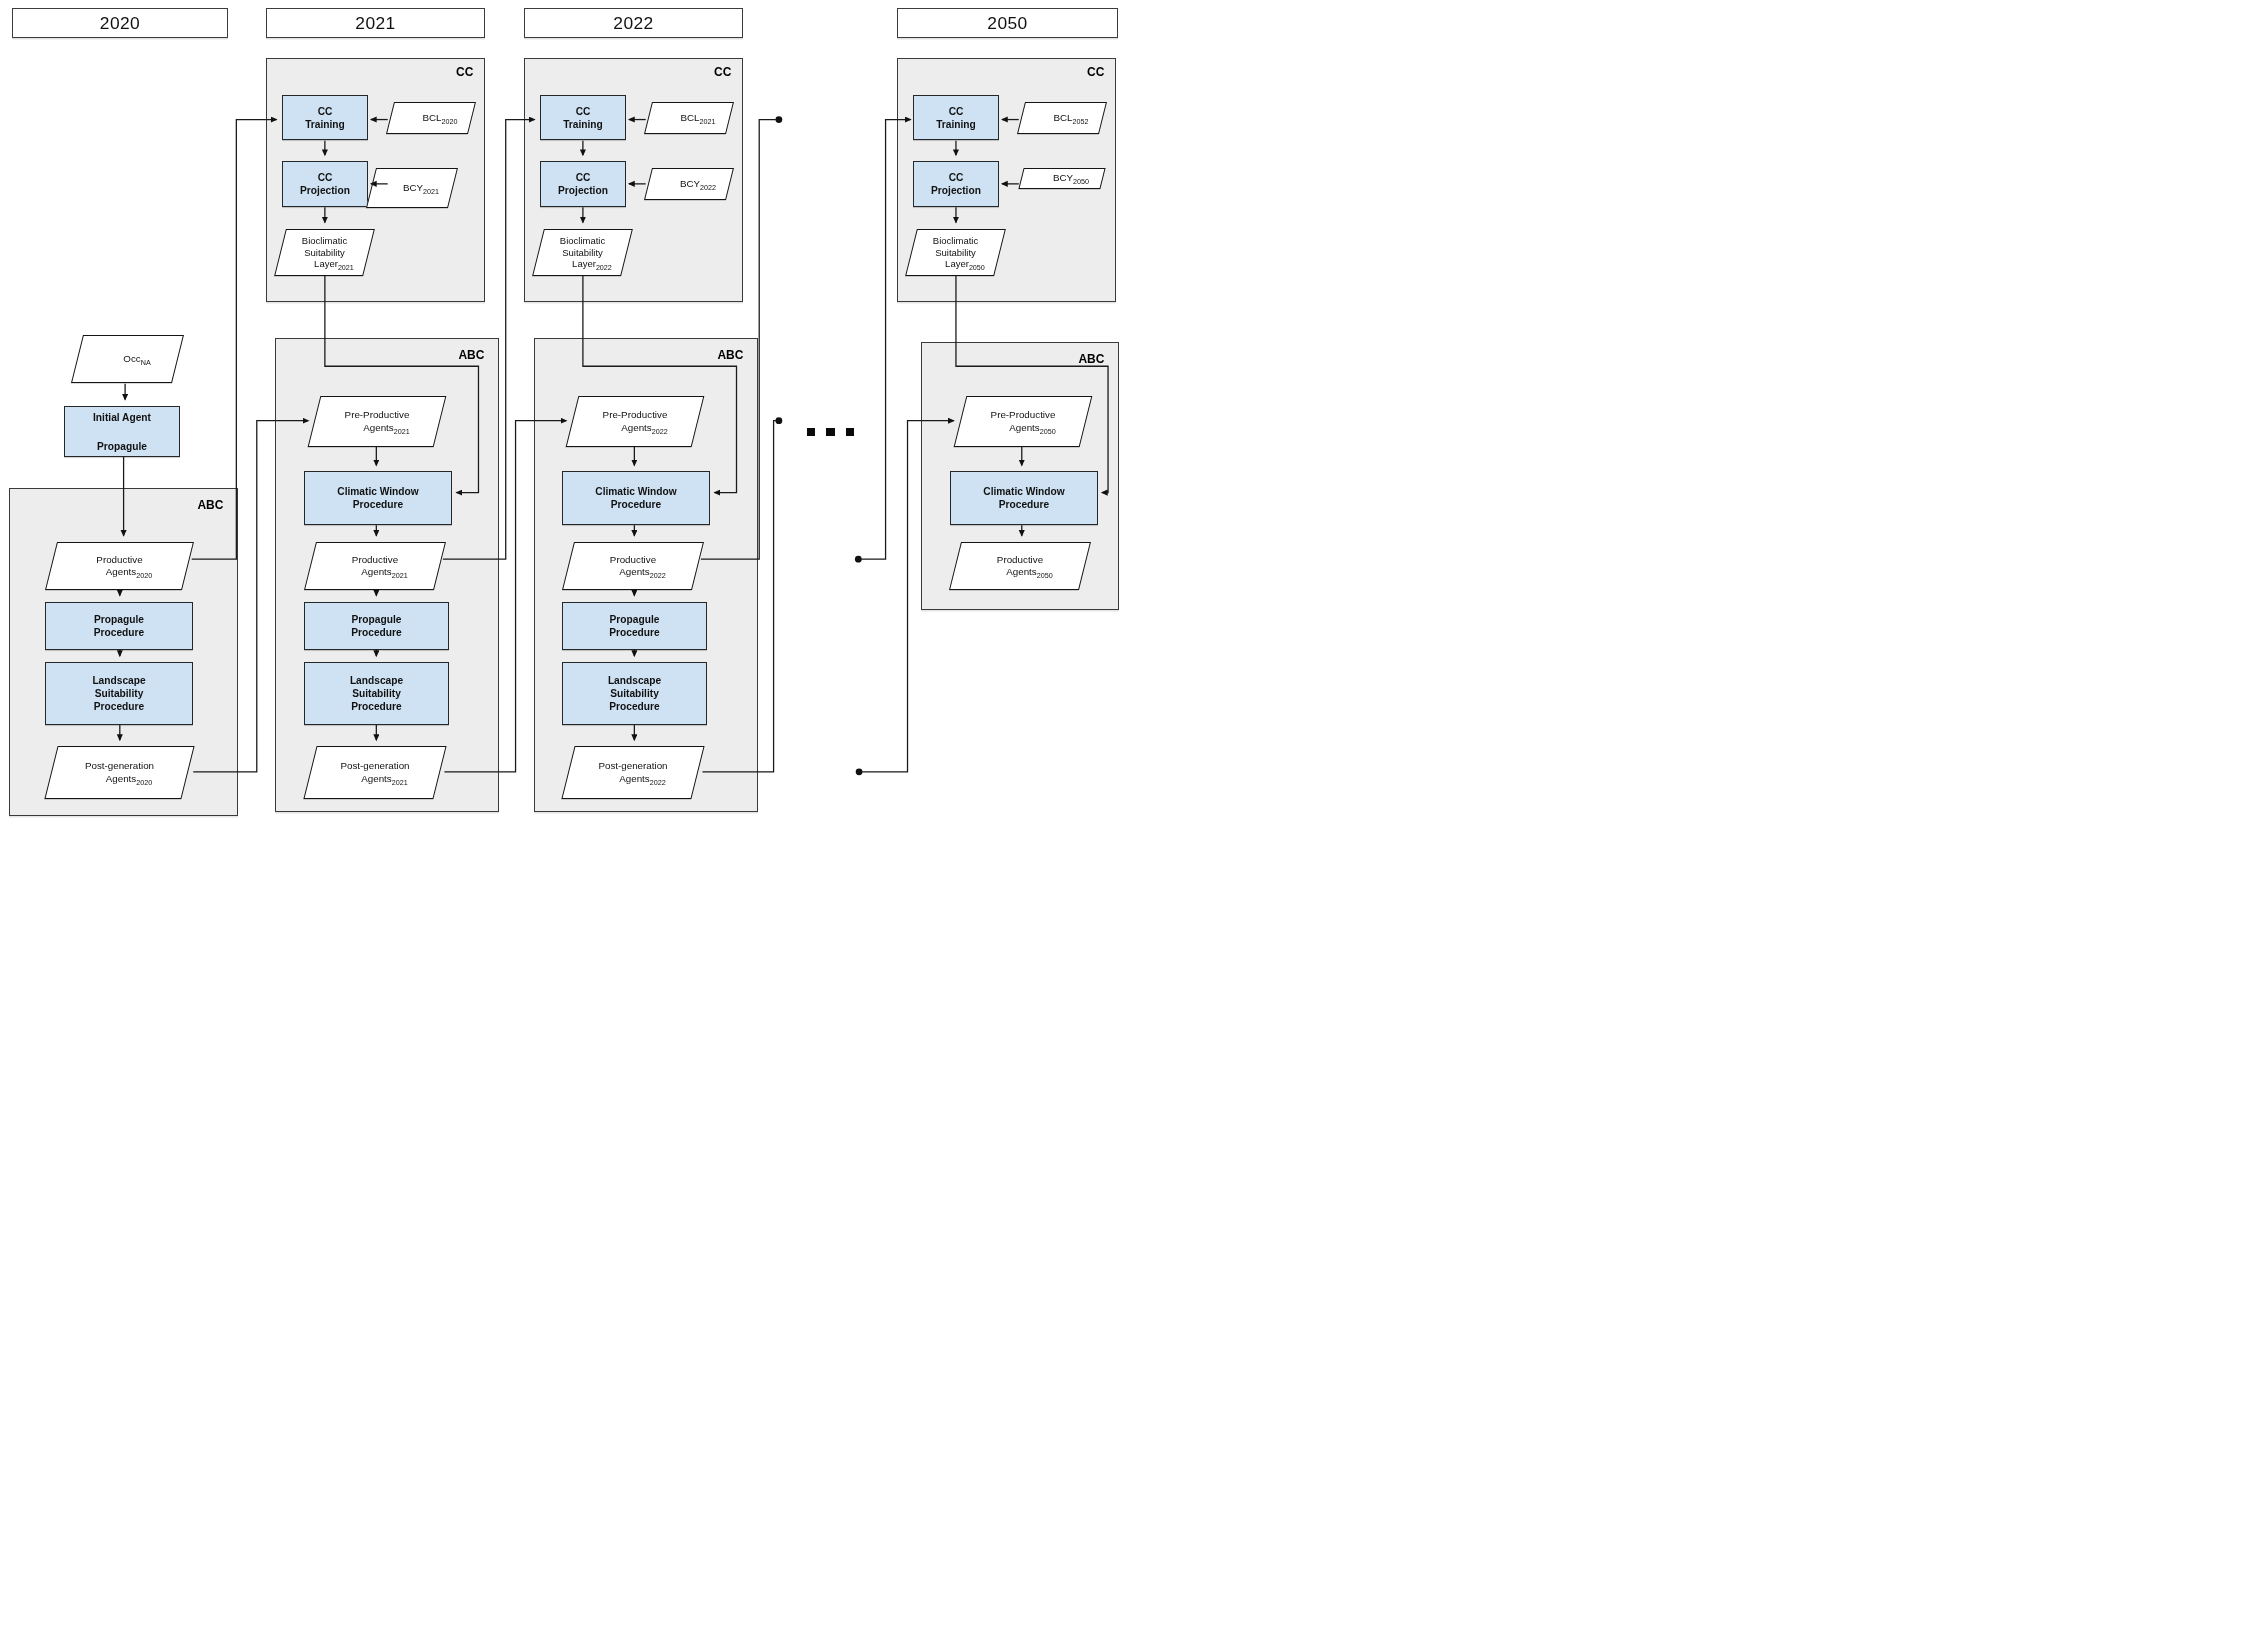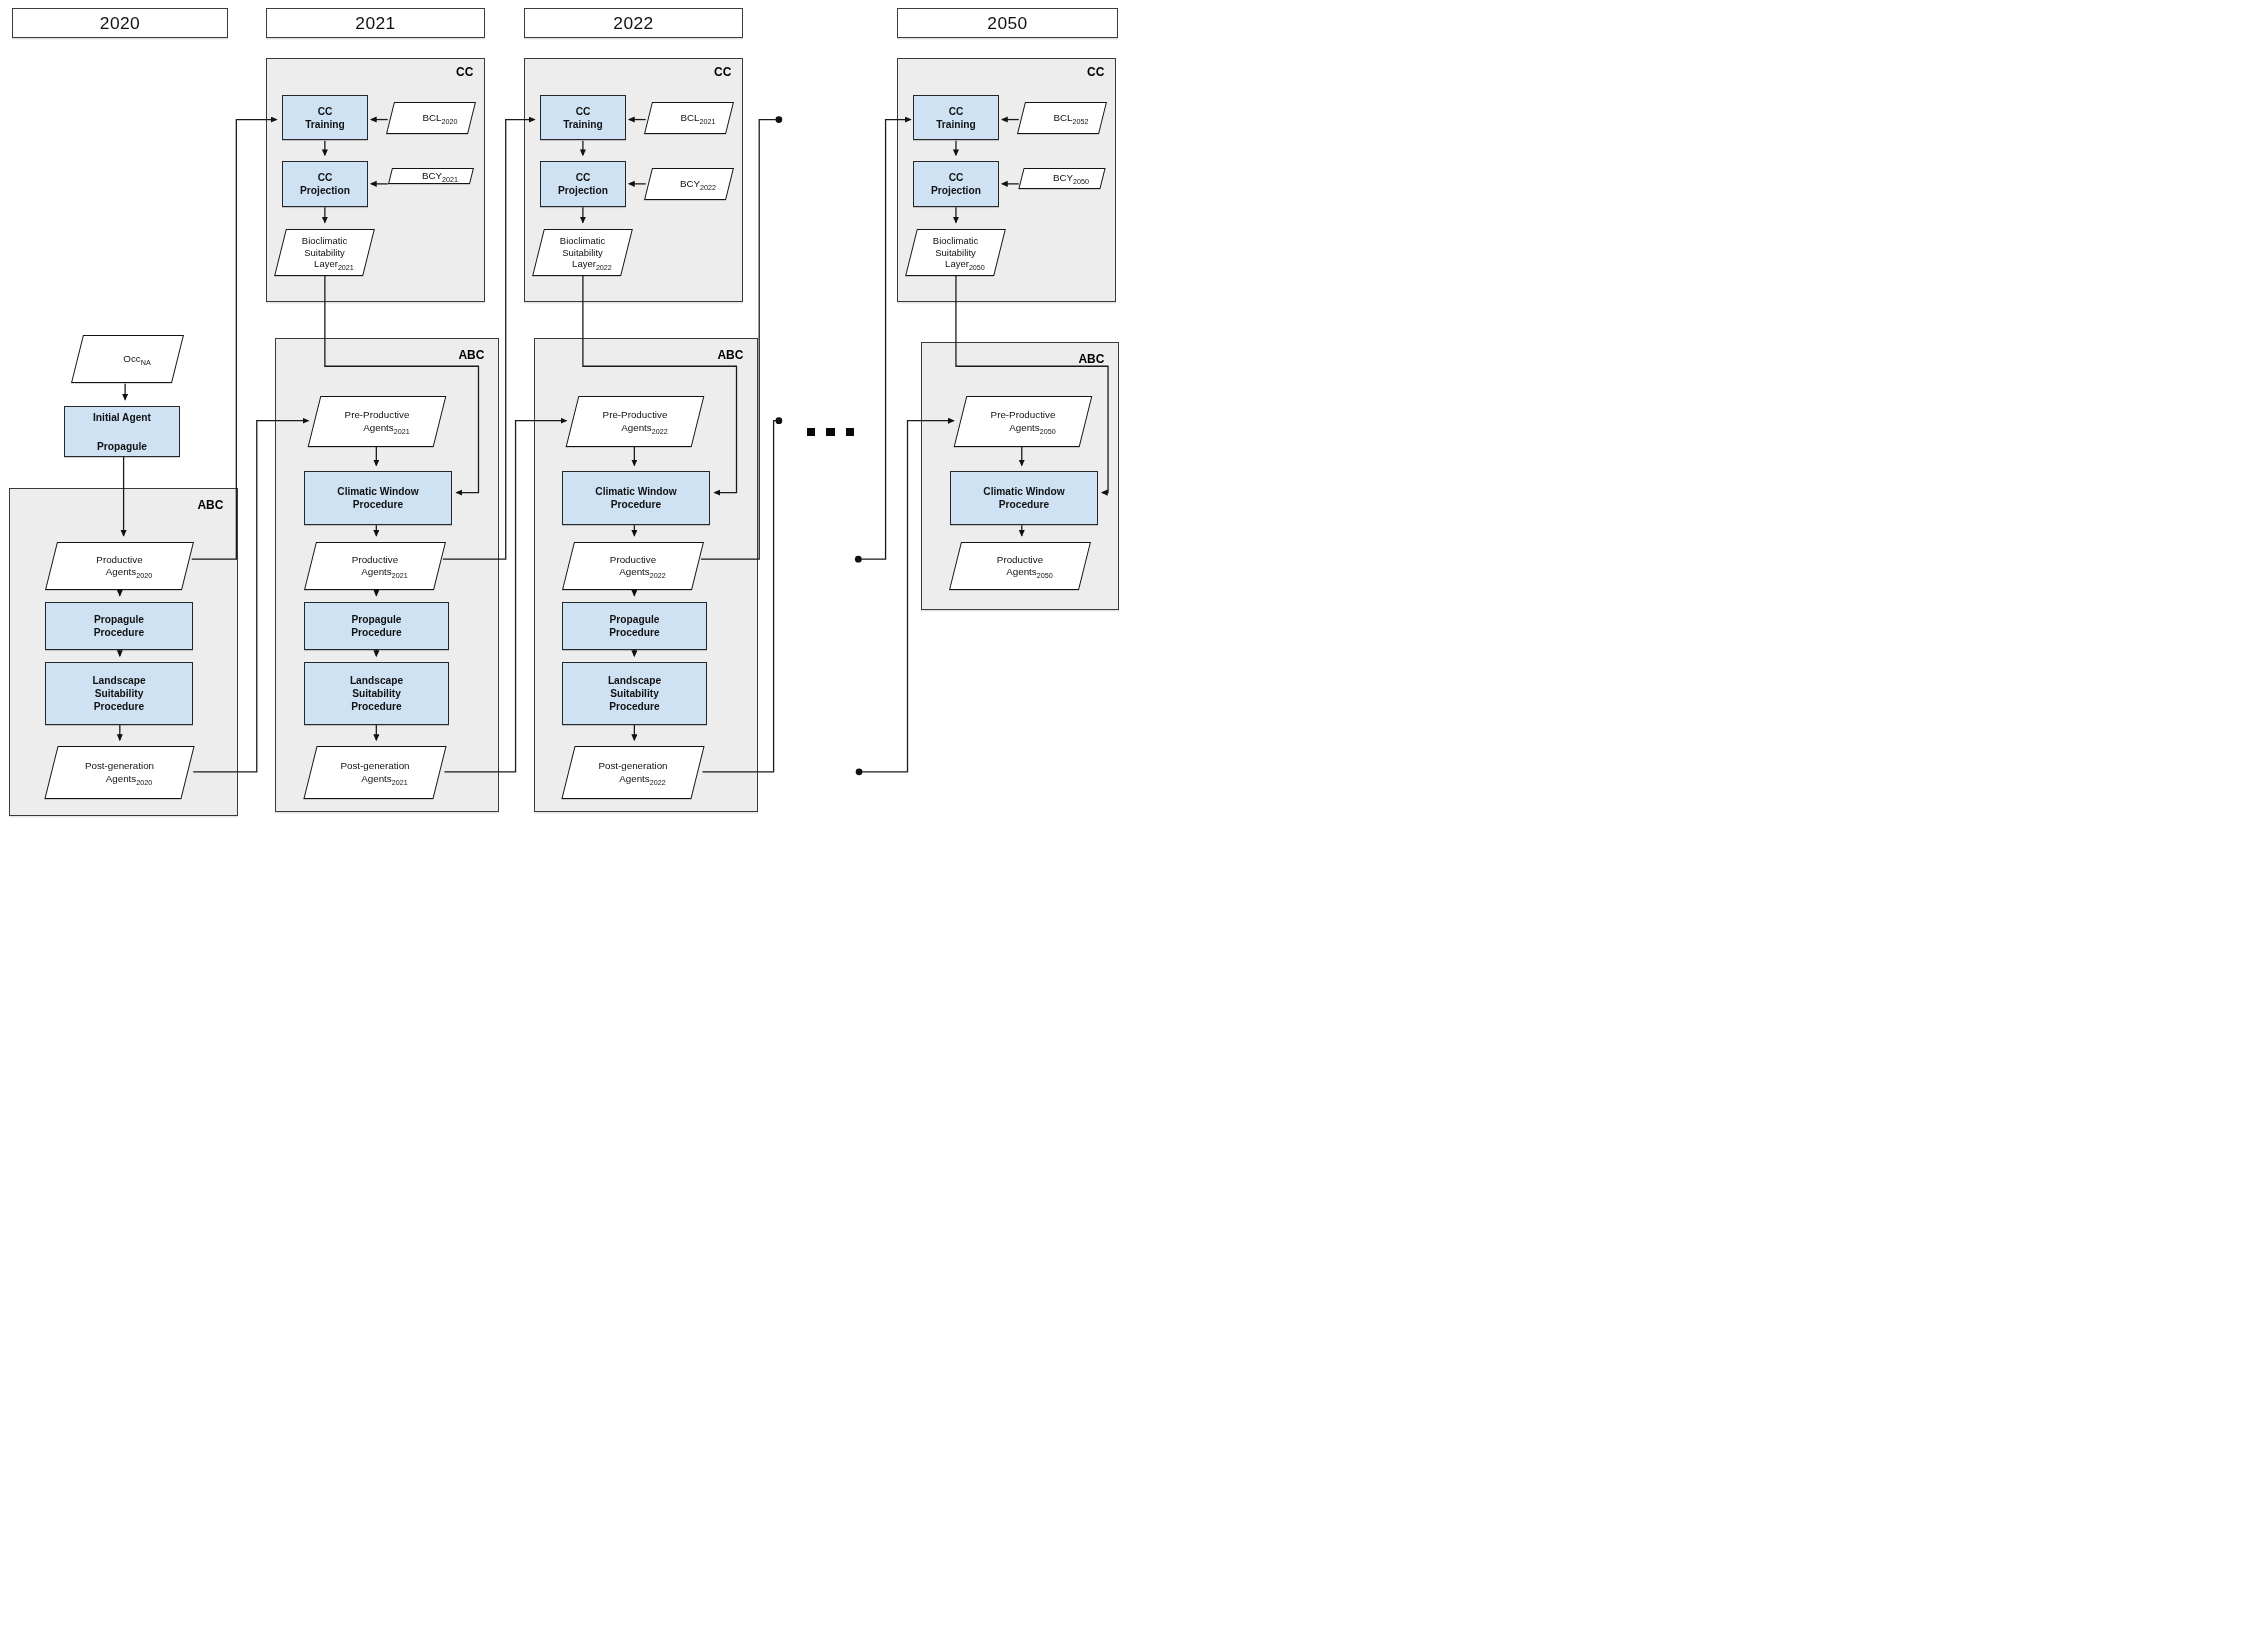--- a/index.html
+++ b/index.html
@@ -131,21 +131,21 @@
   <div class="para small" style="left:385px;top:102px;width:91px;height:32px;">
     <div class="pbg"></div>
     <div class="ptxt">
         <span class="inlinewrap"><span>BCL</span><sub>2020</sub></span>
       </div>
     </div>
   <div class="proc" style="left:282px;top:161px;width:86px;height:46px;">
     <span class="ln">CC</span>
     <span class="ln">Projection</span>
     </div>
-  <div class="para small" style="left:385px;top:168px;width:91px;height:16px;">
+  <div class="para small" style="left:366px;top:168px;width:91px;height:40px;">
     <div class="pbg"></div>
     <div class="ptxt">
         <span class="inlinewrap"><span>BCY</span><sub>2021</sub></span>
       </div>
     </div>
   <div class="para tiny" style="left:273px;top:229px;width:103px;height:47px;">
     <div class="pbg"></div>
     <div class="ptxt">
       <span class="ln">Bioclimatic</span>
       <span class="ln">Suitability</span>

